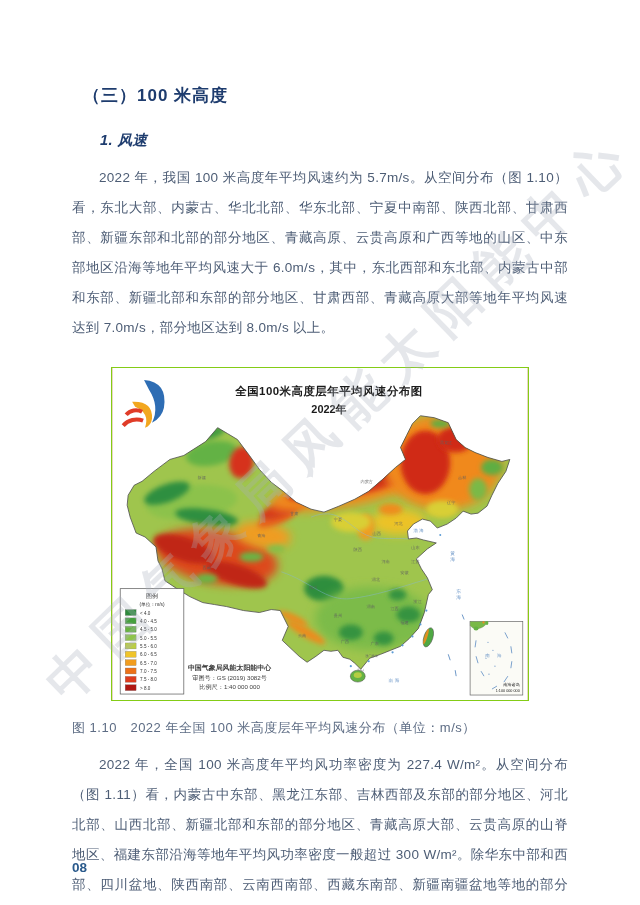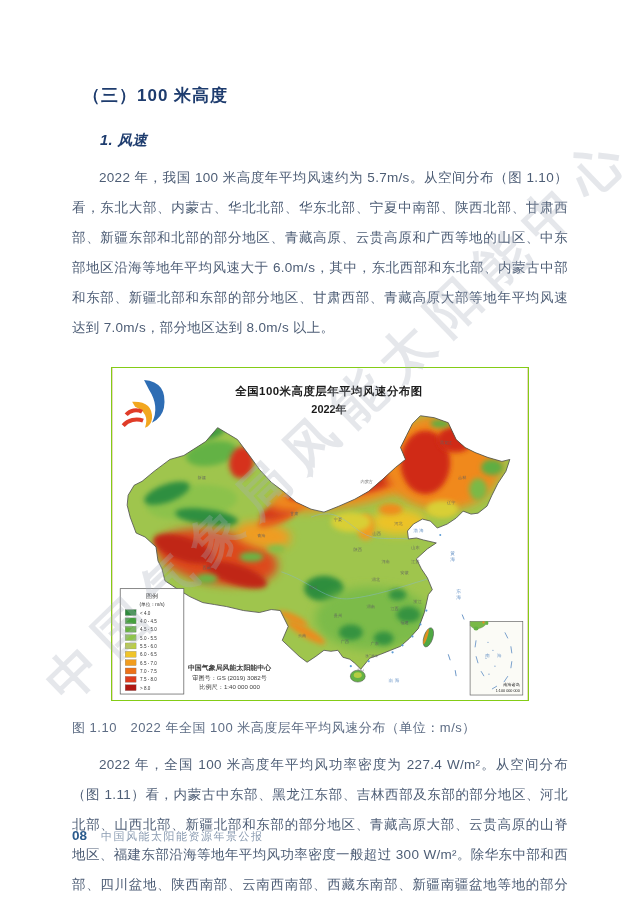--- a/index.html
+++ b/index.html
@@ -10,21 +10,21 @@
         color:rgba(168,176,189,0.30);transform:rotate(-44deg);transform-origin:center;
         z-index:5;pointer-events:none;}
   #content{position:absolute;left:72px;top:0;width:496px;}
   .sec-h{margin:84px 0 0 11px;font-size:17px;font-weight:bold;color:#1e3c6e;letter-spacing:1px;}
   .sub-h{margin:24px 0 0 28px;font-size:14.5px;font-weight:bold;color:#1e3c6e;letter-spacing:0.5px;font-style:italic;}
   .body-p{margin:13px 0 0 0;font-size:13.5px;line-height:30px;color:#4d5d75;
         text-align:justify;text-indent:2em;letter-spacing:0.3px;}
   #figure-box{width:416px;margin:24px auto 8px;border:1px solid #84cc16;background:#a16207;}
   #figure-box svg{display:block;}
   .caption{margin-top:18px;text-align:left;font-size:13px;color:#5d6c84;letter-spacing:0.5px;}
-  #footer{position:absolute;left:72px;top:828px;display:flex;align-items:baseline;gap:14px;z-index:2;}
+  #footer{position:absolute;left:72px;top:860px;display:flex;align-items:baseline;gap:14px;z-index:2;}
   #footer .pg{font-size:13.5px;font-weight:bold;color:#2a5a8c;}
   #footer .bk{font-size:11px;color:#8a9bb1;letter-spacing:1.5px;}
 </style>
 </head>
 <body>
 
 <div id="page">
 
   <div id="watermark">中国气象局风能太阳能中心</div>
 
@@ -261,16 +261,15 @@
       </svg>
     </div>
 
     <div class="caption">图 1.10　2022 年全国 100 米高度层年平均风速分布（单位：m/s）</div>
 
     <p class="body-p">2022 年，全国 100 米高度年平均风功率密度为 227.4 W/m²。从空间分布（图 1.11）看，内蒙古中东部、黑龙江东部、吉林西部及东部的部分地区、河北北部、山西北部、新疆北部和东部的部分地区、青藏高原大部、云贵高原的山脊地区、福建东部沿海等地年平均风功率密度一般超过 300 W/m²。除华东中部和西部、四川盆地、陕西南部、云南西南部、西藏东南部、新疆南疆盆地等地的部分地区年平均风功率密度小于 150 W/m²，其余我国大部年平均风</p>
   </div>
 
   <div id="footer">
     <span class="pg">08</span>
-    <span class="bk">中国风能太阳能资源年景公报</span>
   </div>
 
 </div>
 
 </body></html>

